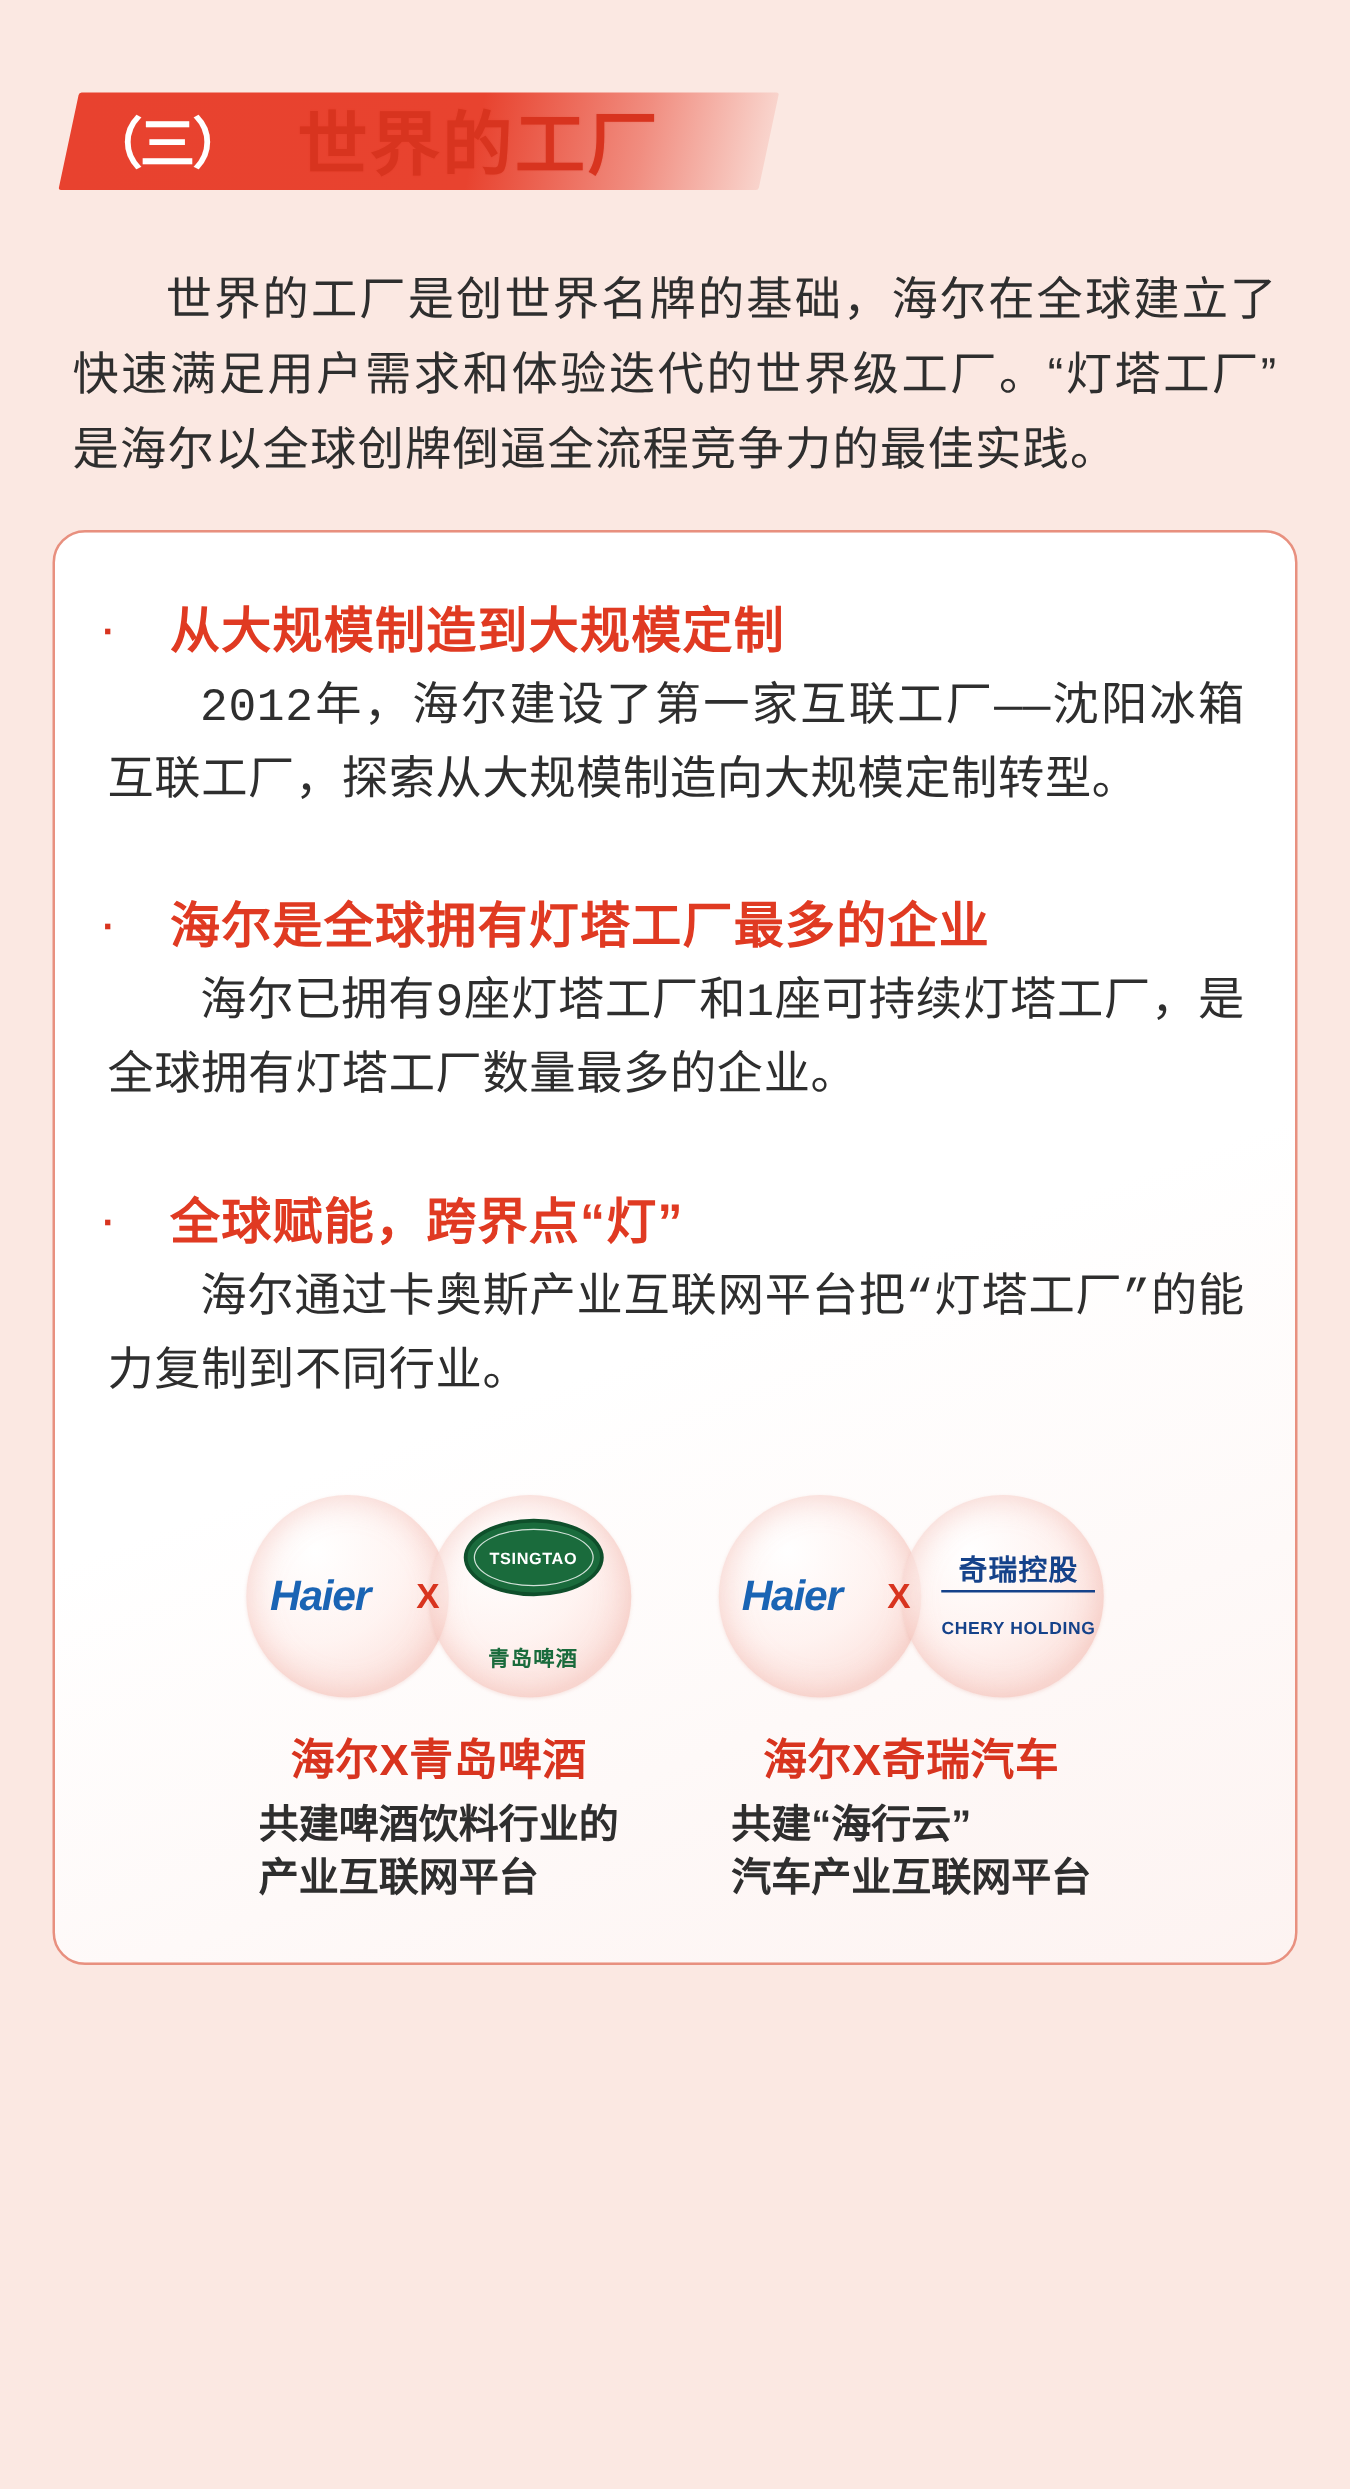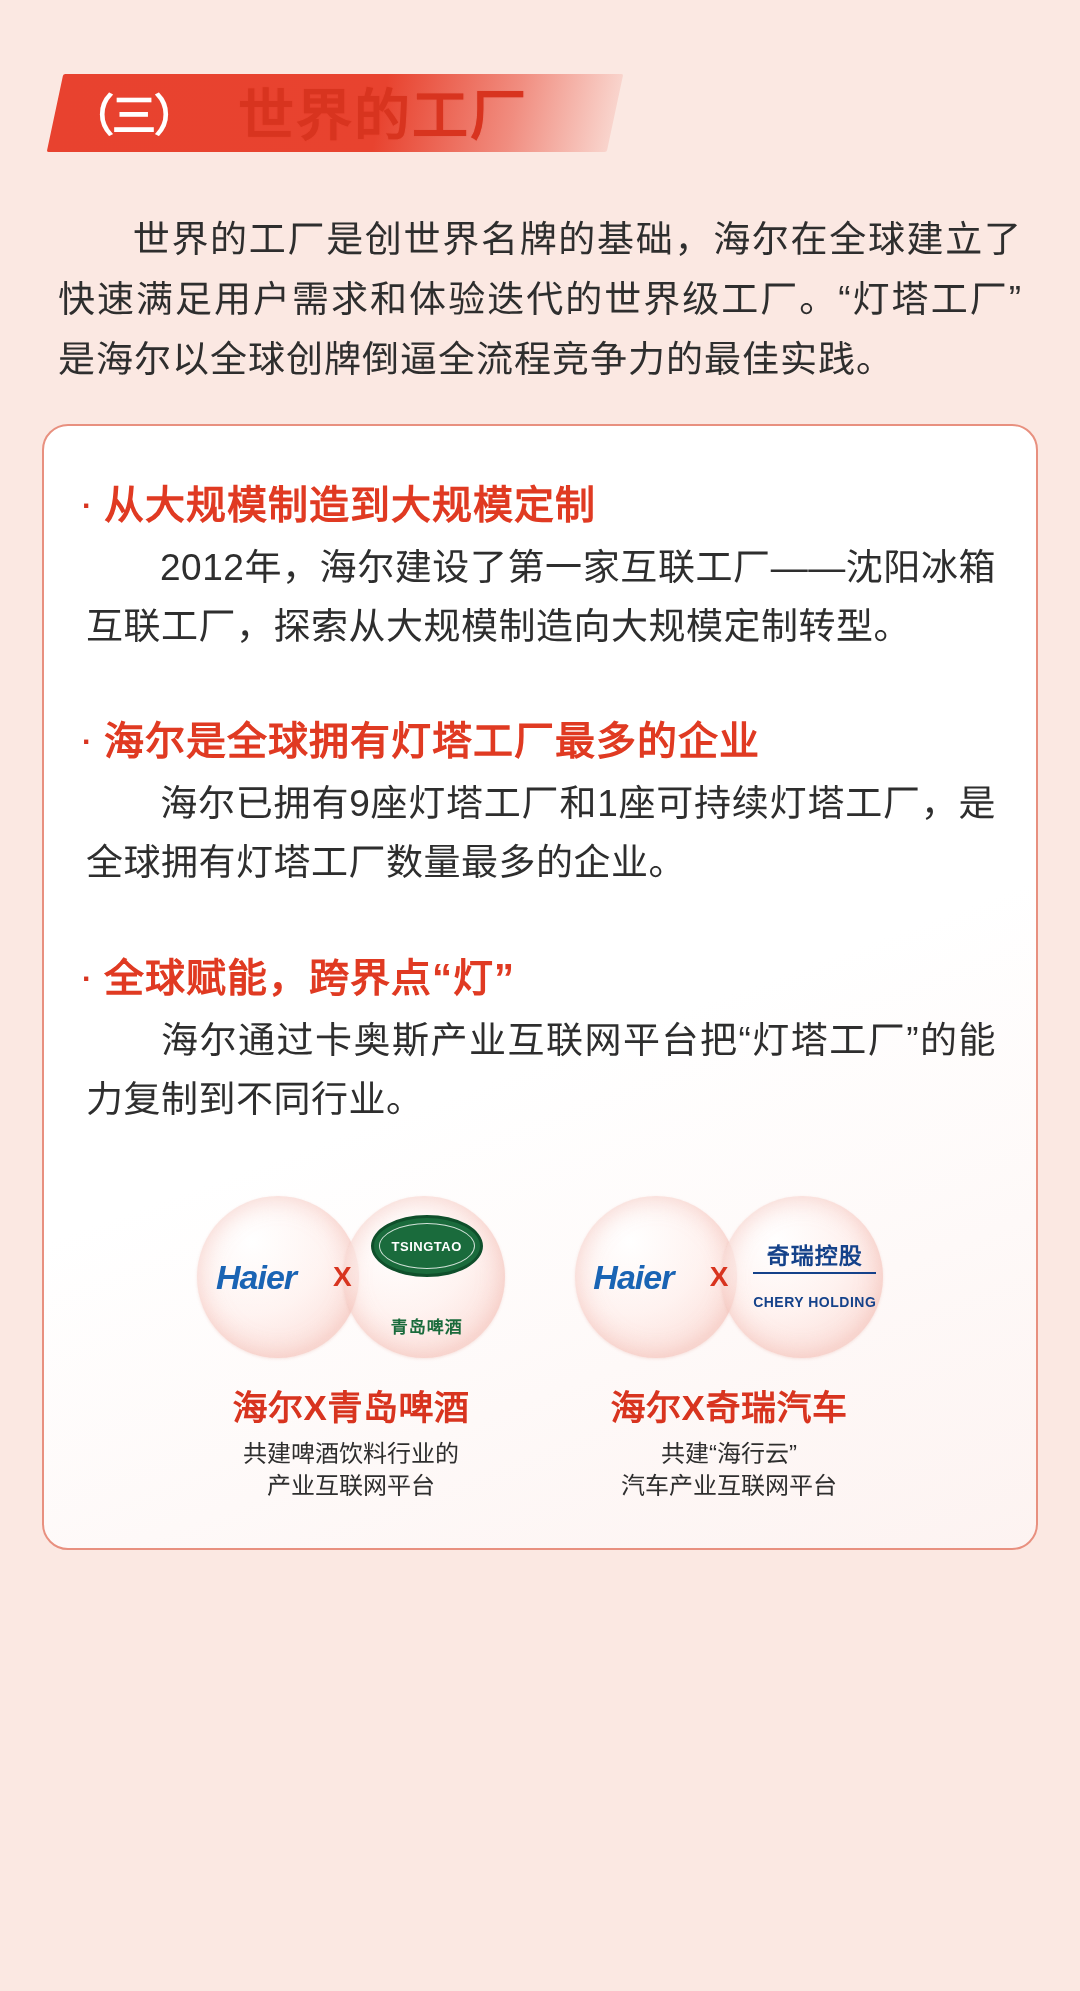--- a/index.html
+++ b/index.html
@@ -95,29 +95,31 @@
     line-height: 1.2;
     margin: 10px 12px 0 4px;
     font-weight: bold;
   }
   .sec-title {
     color: #e03a22;
     font-size: 40px;
     font-weight: bold;
     letter-spacing: 1px;
     line-height: 1.35;
+    margin-left: 32px;
   }
   .sec-body {
     font-size: 37px;
     line-height: 1.6;
     color: #2e2e2e;
     text-align: justify;
     text-align-last: left;
     letter-spacing: 0.5px;
     padding: 0 6px 0 8px;
+    font-family: Liberation Mono, monospace;
   }
   .sec-body .indent { display: inline-block; width: 74px; }
   .gap-lg { height: 40px; }
 
   
   .logos {
     display: flex;
     justify-content: center;
     gap: 48px;
     margin-top: 62px;
@@ -233,24 +235,24 @@
   }
   .logo-title {
     margin-top: 16px;
     color: #d8341f;
     font-size: 35px;
     font-weight: bold;
     letter-spacing: 0.5px;
   }
   .logo-desc {
     margin-top: 8px;
-    font-size: 24px;
+    font-size: 32px;
     line-height: 1.34;
     color: #2e2e2e;
-    text-align: center;
+    font-weight: bold;
   }
 </style>
 </head>
 <body>
 
 <div class="header">
   <div class="header-band"></div>
   <div class="header-inner">
     <div class="header-num">（三）</div>
     <div class="header-title">世界的工厂</div>

